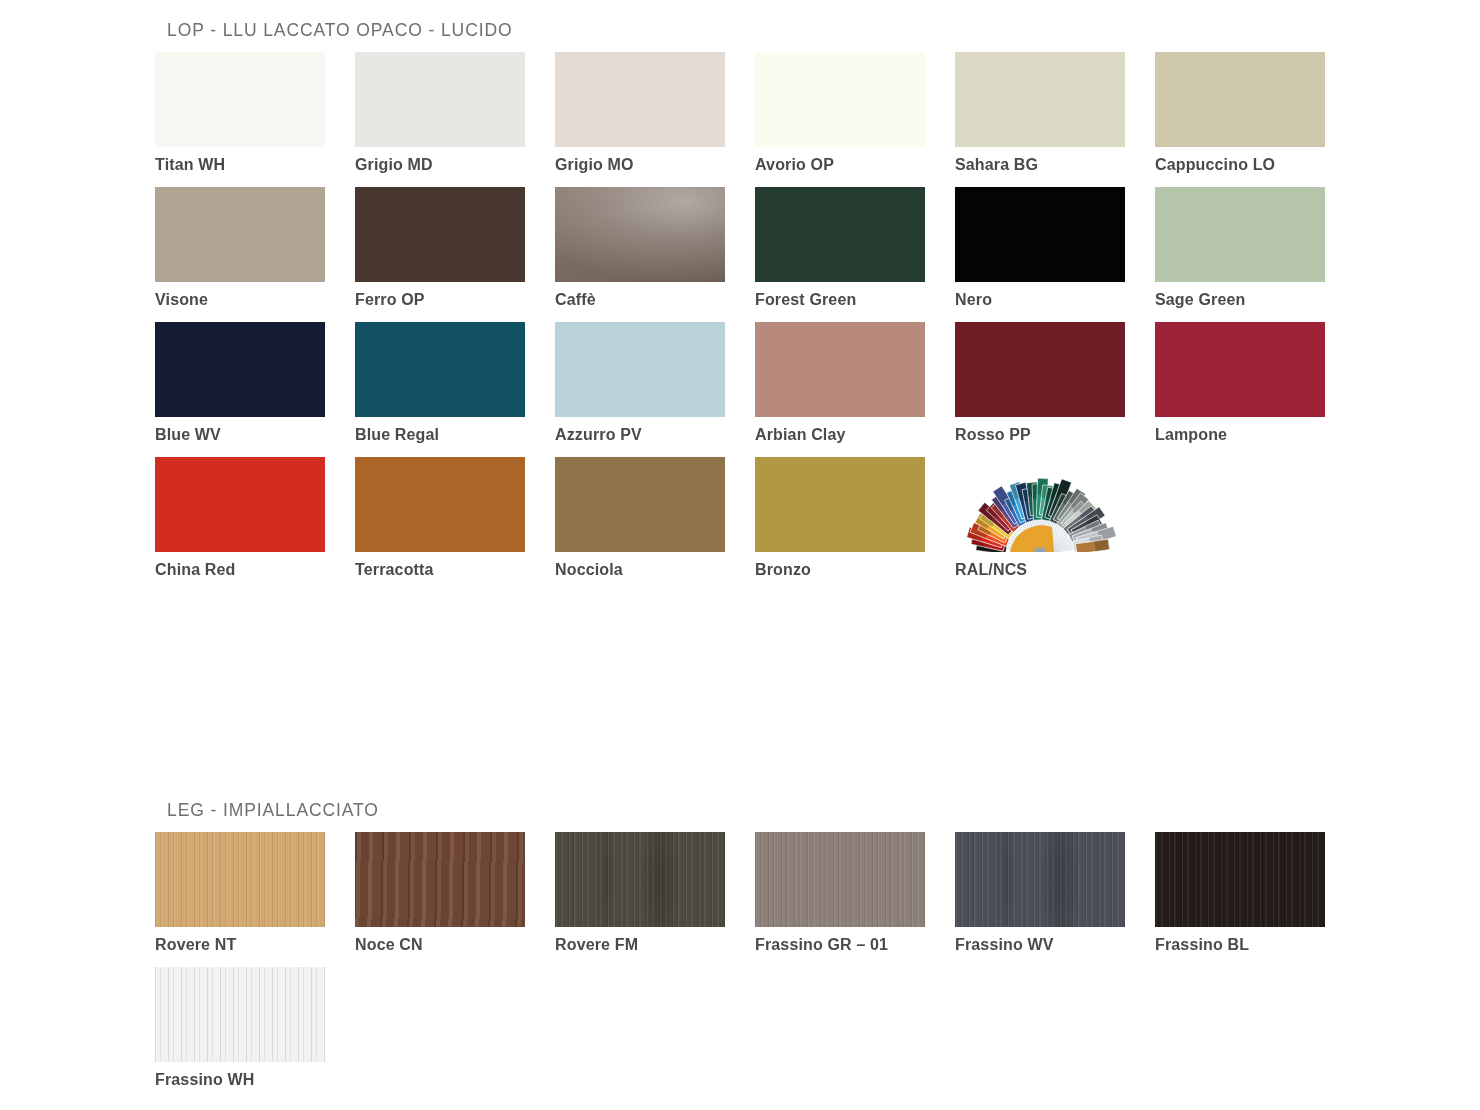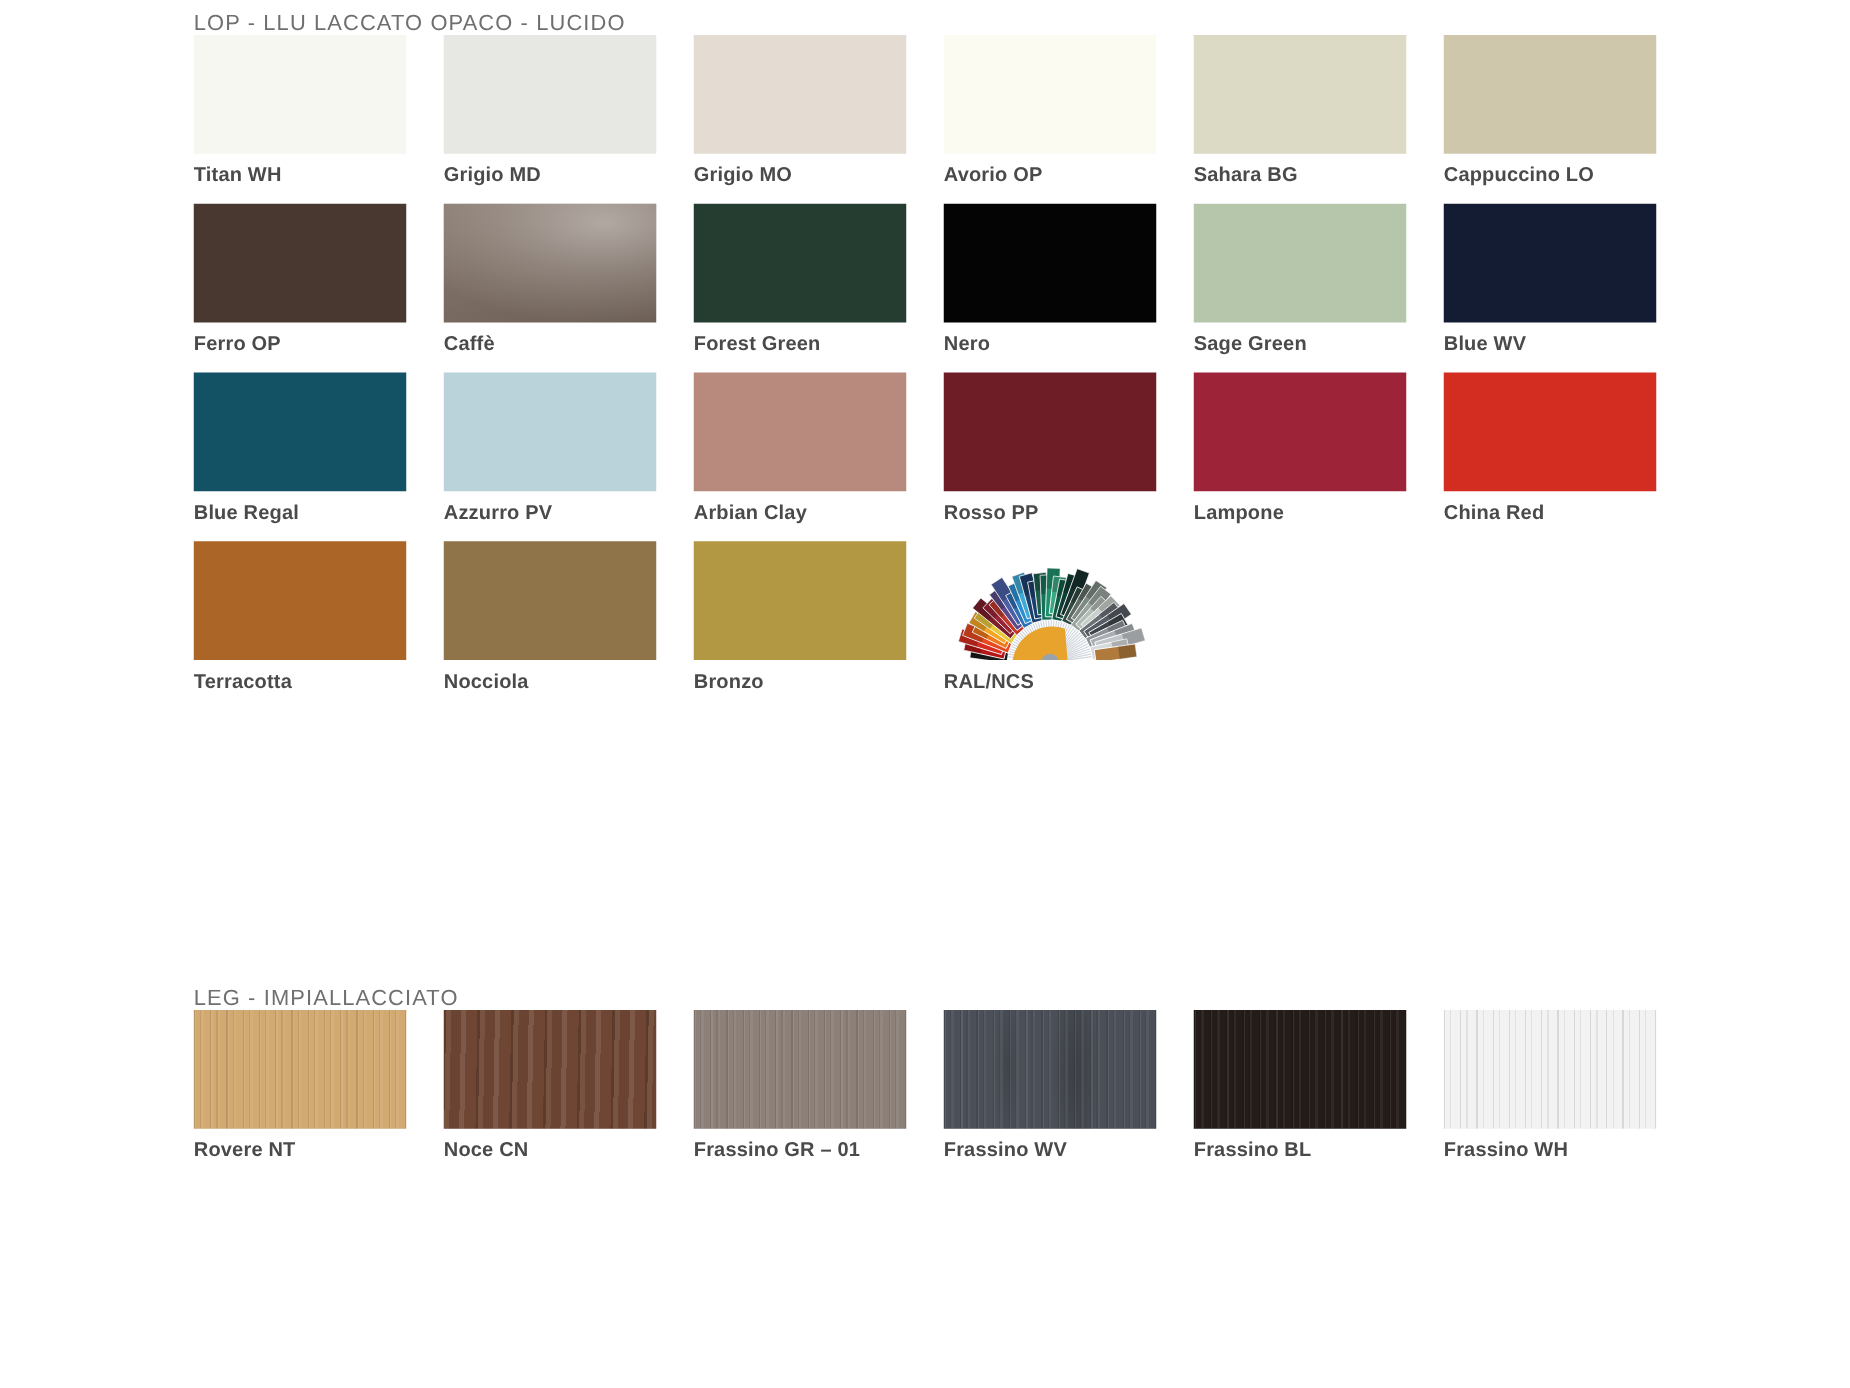--- a/index.html
+++ b/index.html
@@ -31,21 +31,21 @@
   .section-lop { top: 10px; }
   .section-leg { top: 790px; }
 
   .section-title {
     font-size: 17.5px;
     letter-spacing: 0.9px;
     color: #6f6f6f;
     font-weight: 400;
     white-space: nowrap;
     line-height: 1;
-    margin: 0;
+    margin: 12px;
     padding: 0;
   }
 
   .grid {
     display: grid;
     grid-template-columns: repeat(6, 200px);
     grid-auto-rows: 135px;
     margin-top: 0;
   }
 
@@ -150,20 +150,24 @@
           <div class="swatch" style="background: rgb(251, 251, 242);"></div>
           <span class="swatch-label">Avorio OP</span>
         </div>
         <div class="swatch-cell">
           <div class="swatch" style="background: rgb(220, 218, 197);"></div>
           <span class="swatch-label">Sahara BG</span>
         </div>
         <div class="swatch-cell">
           <div class="swatch" style="background: rgb(207, 199, 171);"></div>
           <span class="swatch-label">Cappuccino LO</span>
+        </div>
+        <div class="swatch-cell">
+          <div class="swatch" style="background: rgb(176, 165, 149);"></div>
+          <span class="swatch-label">Visone</span>
         </div>
         <div class="swatch-cell">
           <div class="swatch" style="background: rgb(72, 56, 47);"></div>
           <span class="swatch-label">Ferro OP</span>
         </div>
         <div class="swatch-cell">
           <div class="swatch" style="background: rgb(123, 107, 96);">
             <span class="sheen"></span>
           </div>
           <span class="swatch-label">Caffè</span>
@@ -439,20 +443,27 @@
           </div>
           <span class="swatch-label">Rovere NT</span>
         </div>
         <div class="swatch-cell">
           <div class="swatch" style="background: rgb(111, 70, 52);">
             <span class="grain broad"></span>
           </div>
           <span class="swatch-label">Noce CN</span>
         </div>
         <div class="swatch-cell">
+          <div class="swatch" style="background: rgb(78, 74, 64);">
+            <span class="grain cathedral"></span>
+            <span class="grain fine"></span>
+          </div>
+          <span class="swatch-label">Rovere FM</span>
+        </div>
+        <div class="swatch-cell">
           <div class="swatch" style="background: rgb(140, 128, 121);">
             <span class="grain fine"></span>
           </div>
           <span class="swatch-label">Frassino GR – 01</span>
         </div>
         <div class="swatch-cell">
           <div class="swatch" style="background: rgb(75, 79, 87);">
             <span class="grain cathedral"></span>
             <span class="grain fine"></span>
           </div>

